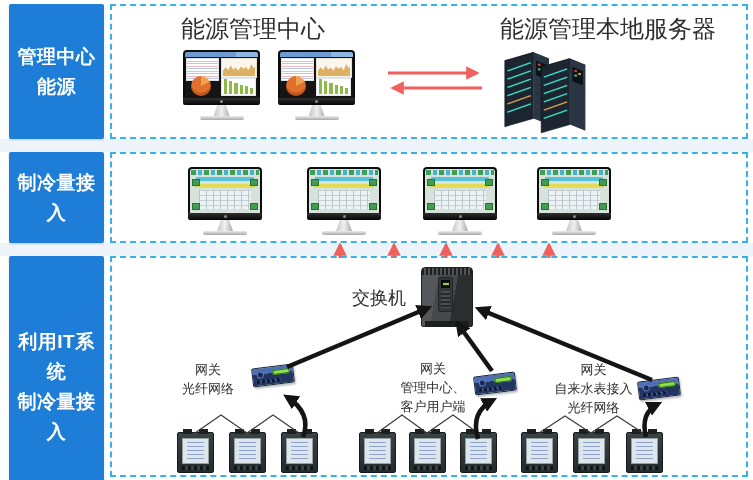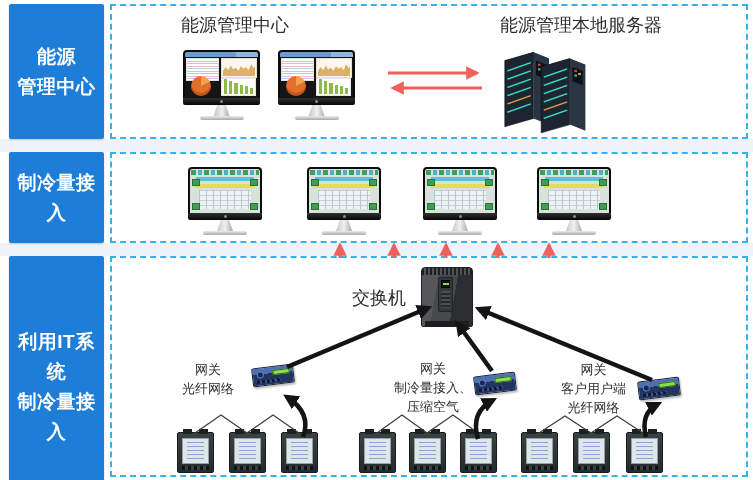--- a/index.html
+++ b/index.html
@@ -20,21 +20,21 @@
   .b2 { top:152px; height:91px; }
   .b3 { top:256px; height:262px; }
 
   
   .section { position:absolute; left:110px; width:638px; border:2px dashed #35b2e8; background:#fff; }
   .sec1 { top:4px;   height:135px; }
   .sec2 { top:152px; height:91px; }
   .sec3 { top:256px; height:221px; }
 
   .lbl { position:absolute; color:#2e2e2e; }
-  .lbl-top { font-size:18px; }
+  .lbl-top { font-size:24px; }
   .lbl-net { font-size:13px; line-height:19px; text-align:center; }
   .lbl-switch { font-size:18px; }
 
   
   .monitor { position:absolute; }
   .mscreen { position:relative; background:#151515; border:2px solid #0c0c0c; border-bottom:none;
              border-radius:4px 4px 0 0; overflow:hidden; }
   .dash  .mscreen { width:77px; height:48px; }
   .scada .mscreen { width:74px; height:46px; background:#d7e2da; }
   .mchin { height:7px; background:linear-gradient(#303030,#050505); position:relative; border-radius:0 0 2px 2px; }
@@ -108,22 +108,22 @@
 </style>
 </head>
 <body>
 
 <div class="canvas">
 
   <div class="gap-strip gs1"></div>
   <div class="gap-strip gs2"></div>
 
   <div class="band b1">
+    <span>管理中心</span>
     <span>能源</span>
-    <span>管理中心</span>
   </div>
   <div class="band b2">
     <span>制冷量接入</span>
   </div>
   <div class="band b3">
     <span>利用IT系统</span>
     <span>制冷量接入</span>
   </div>
 
   <div class="section sec1"></div>
@@ -277,26 +277,26 @@
       </div>
     <div class="sw-foot"></div>
   </div>
 
   <div class="lbl lbl-net" style="left:150px;top:360px;width:116px;">
     <div>网关</div>
     <div>光纤网络</div>
   </div>
   <div class="lbl lbl-net" style="left:378px;top:359px;width:110px;">
     <div>网关</div>
-    <div>制冷量接入、</div>
-    <div>压缩空气</div>
+    <div>管理中心、</div>
+    <div>客户用户端</div>
   </div>
   <div class="lbl lbl-net" style="left:531px;top:360px;width:125px;">
     <div>网关</div>
-    <div>客户用户端</div>
+    <div>自来水表接入</div>
     <div>光纤网络</div>
   </div>
 
   <div class="gateway" style="left:252px;top:366px;">
     <div class="gw-dot"></div>
       <div class="gw-screen"></div>
       <div class="gw-ports"></div>
   </div>
   <div class="gateway" style="left:474px;top:374px;">
     <div class="gw-dot"></div>

